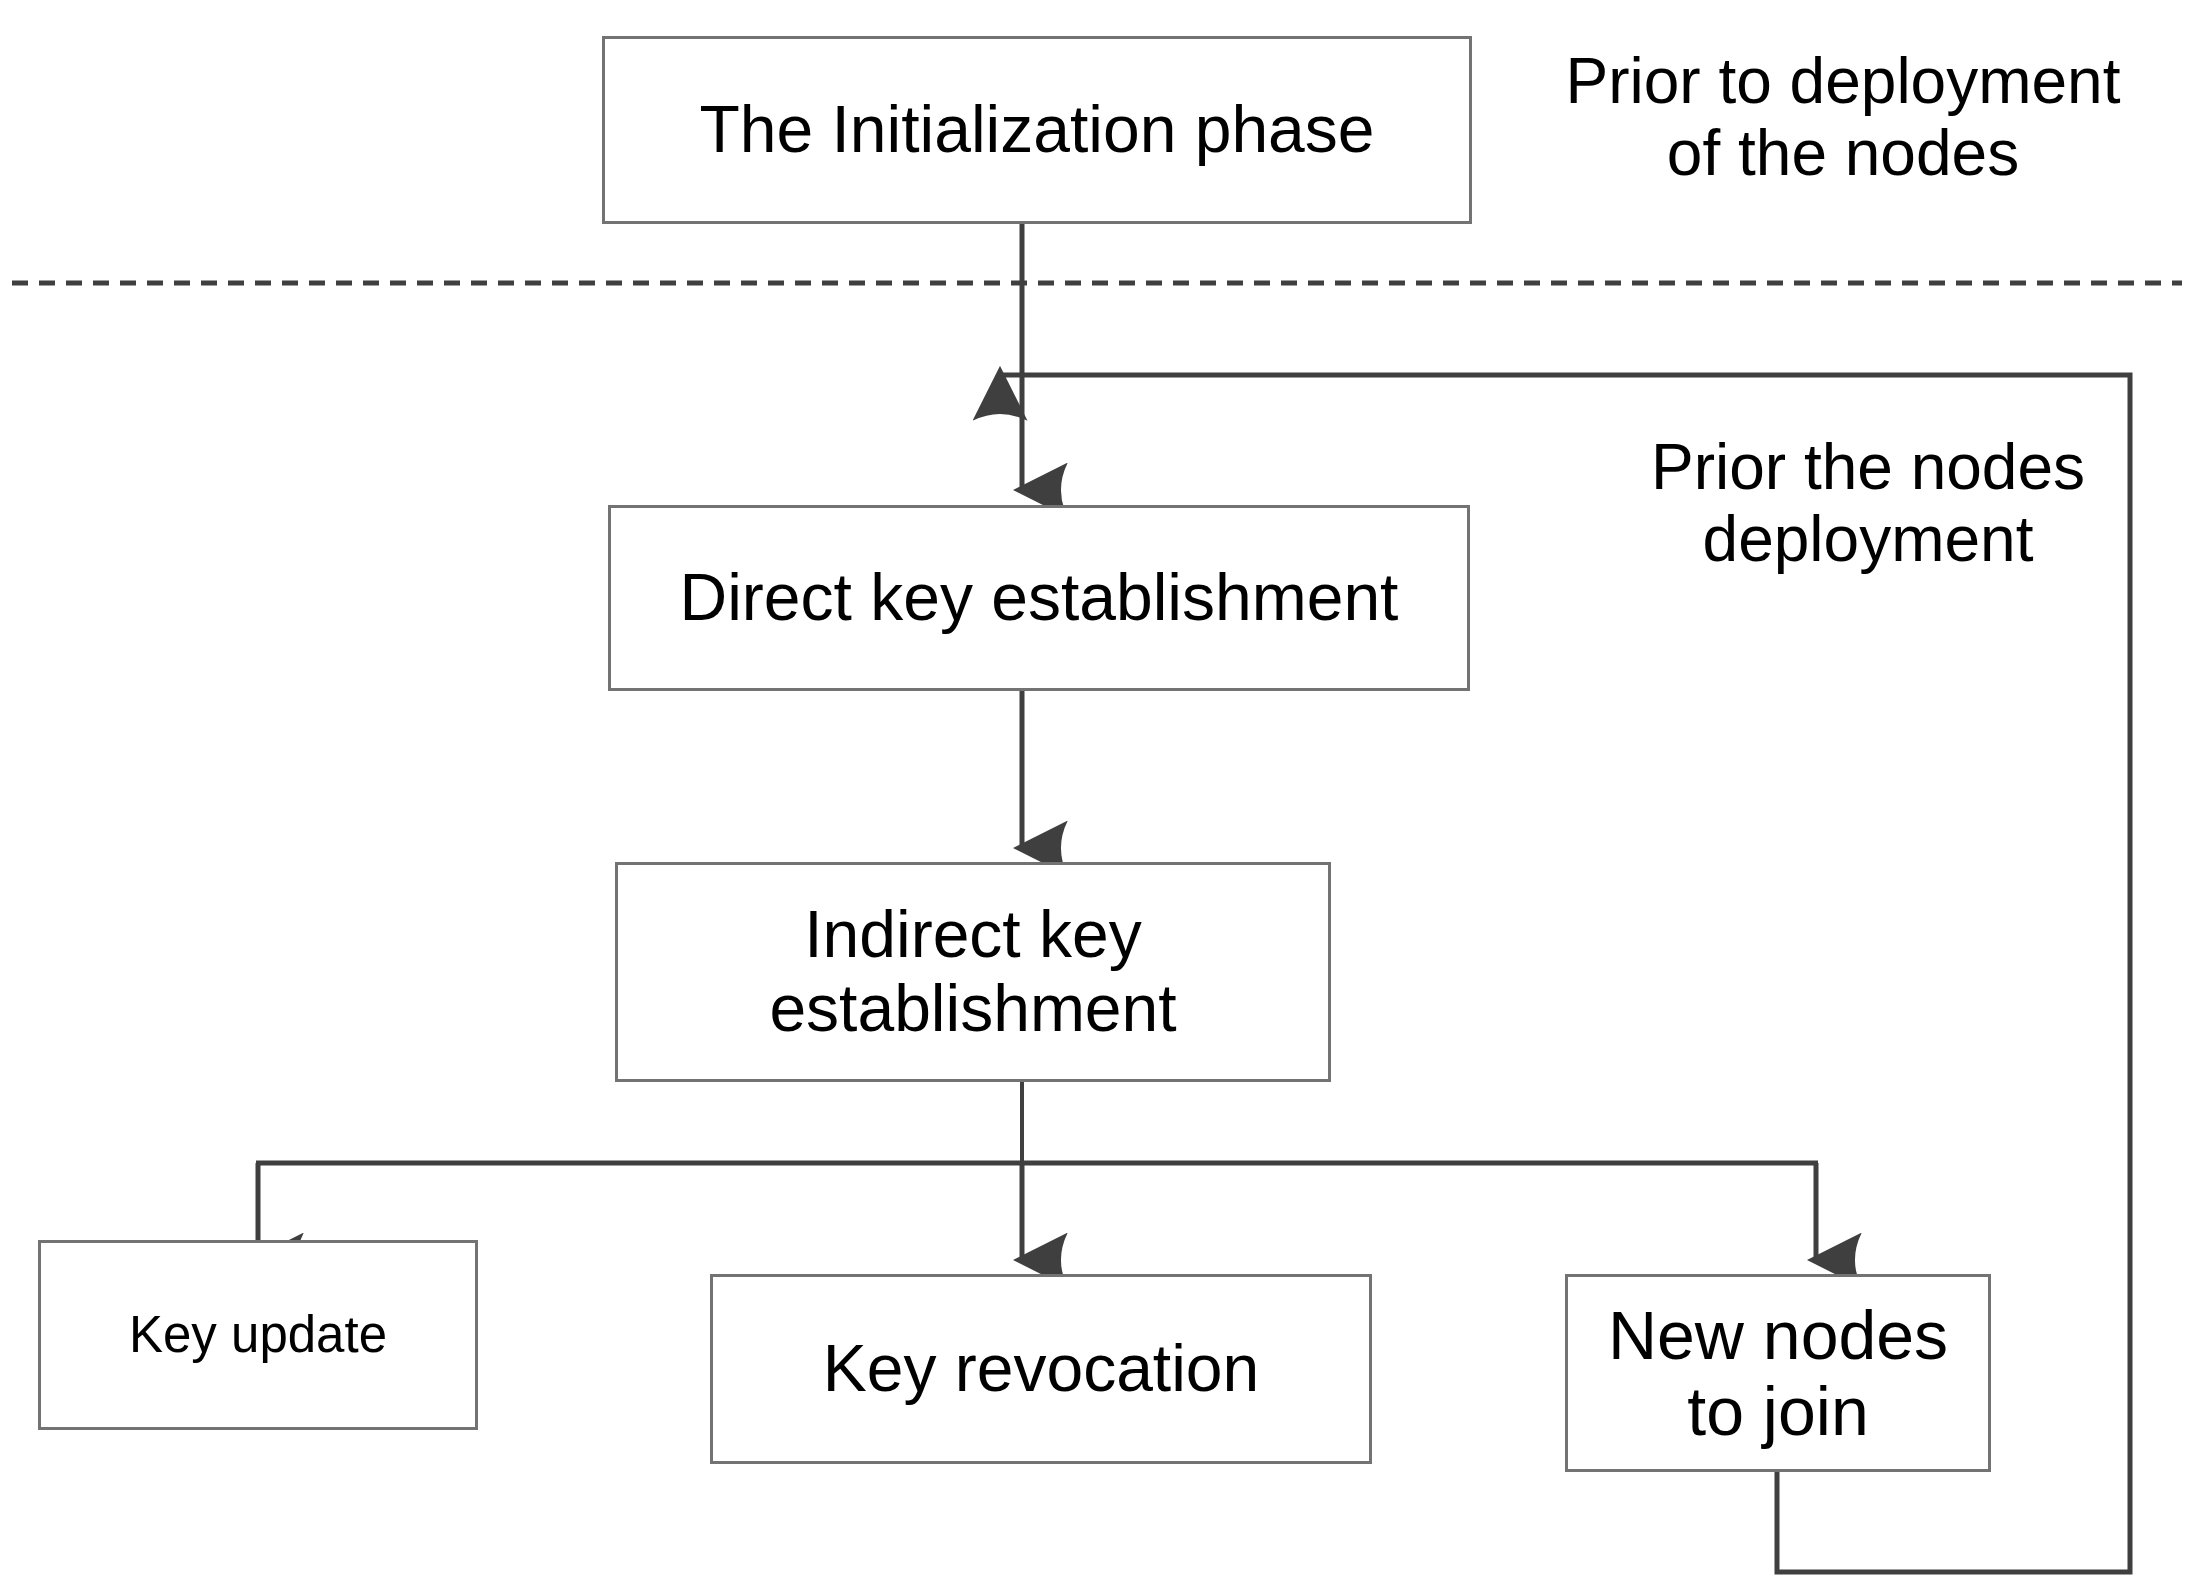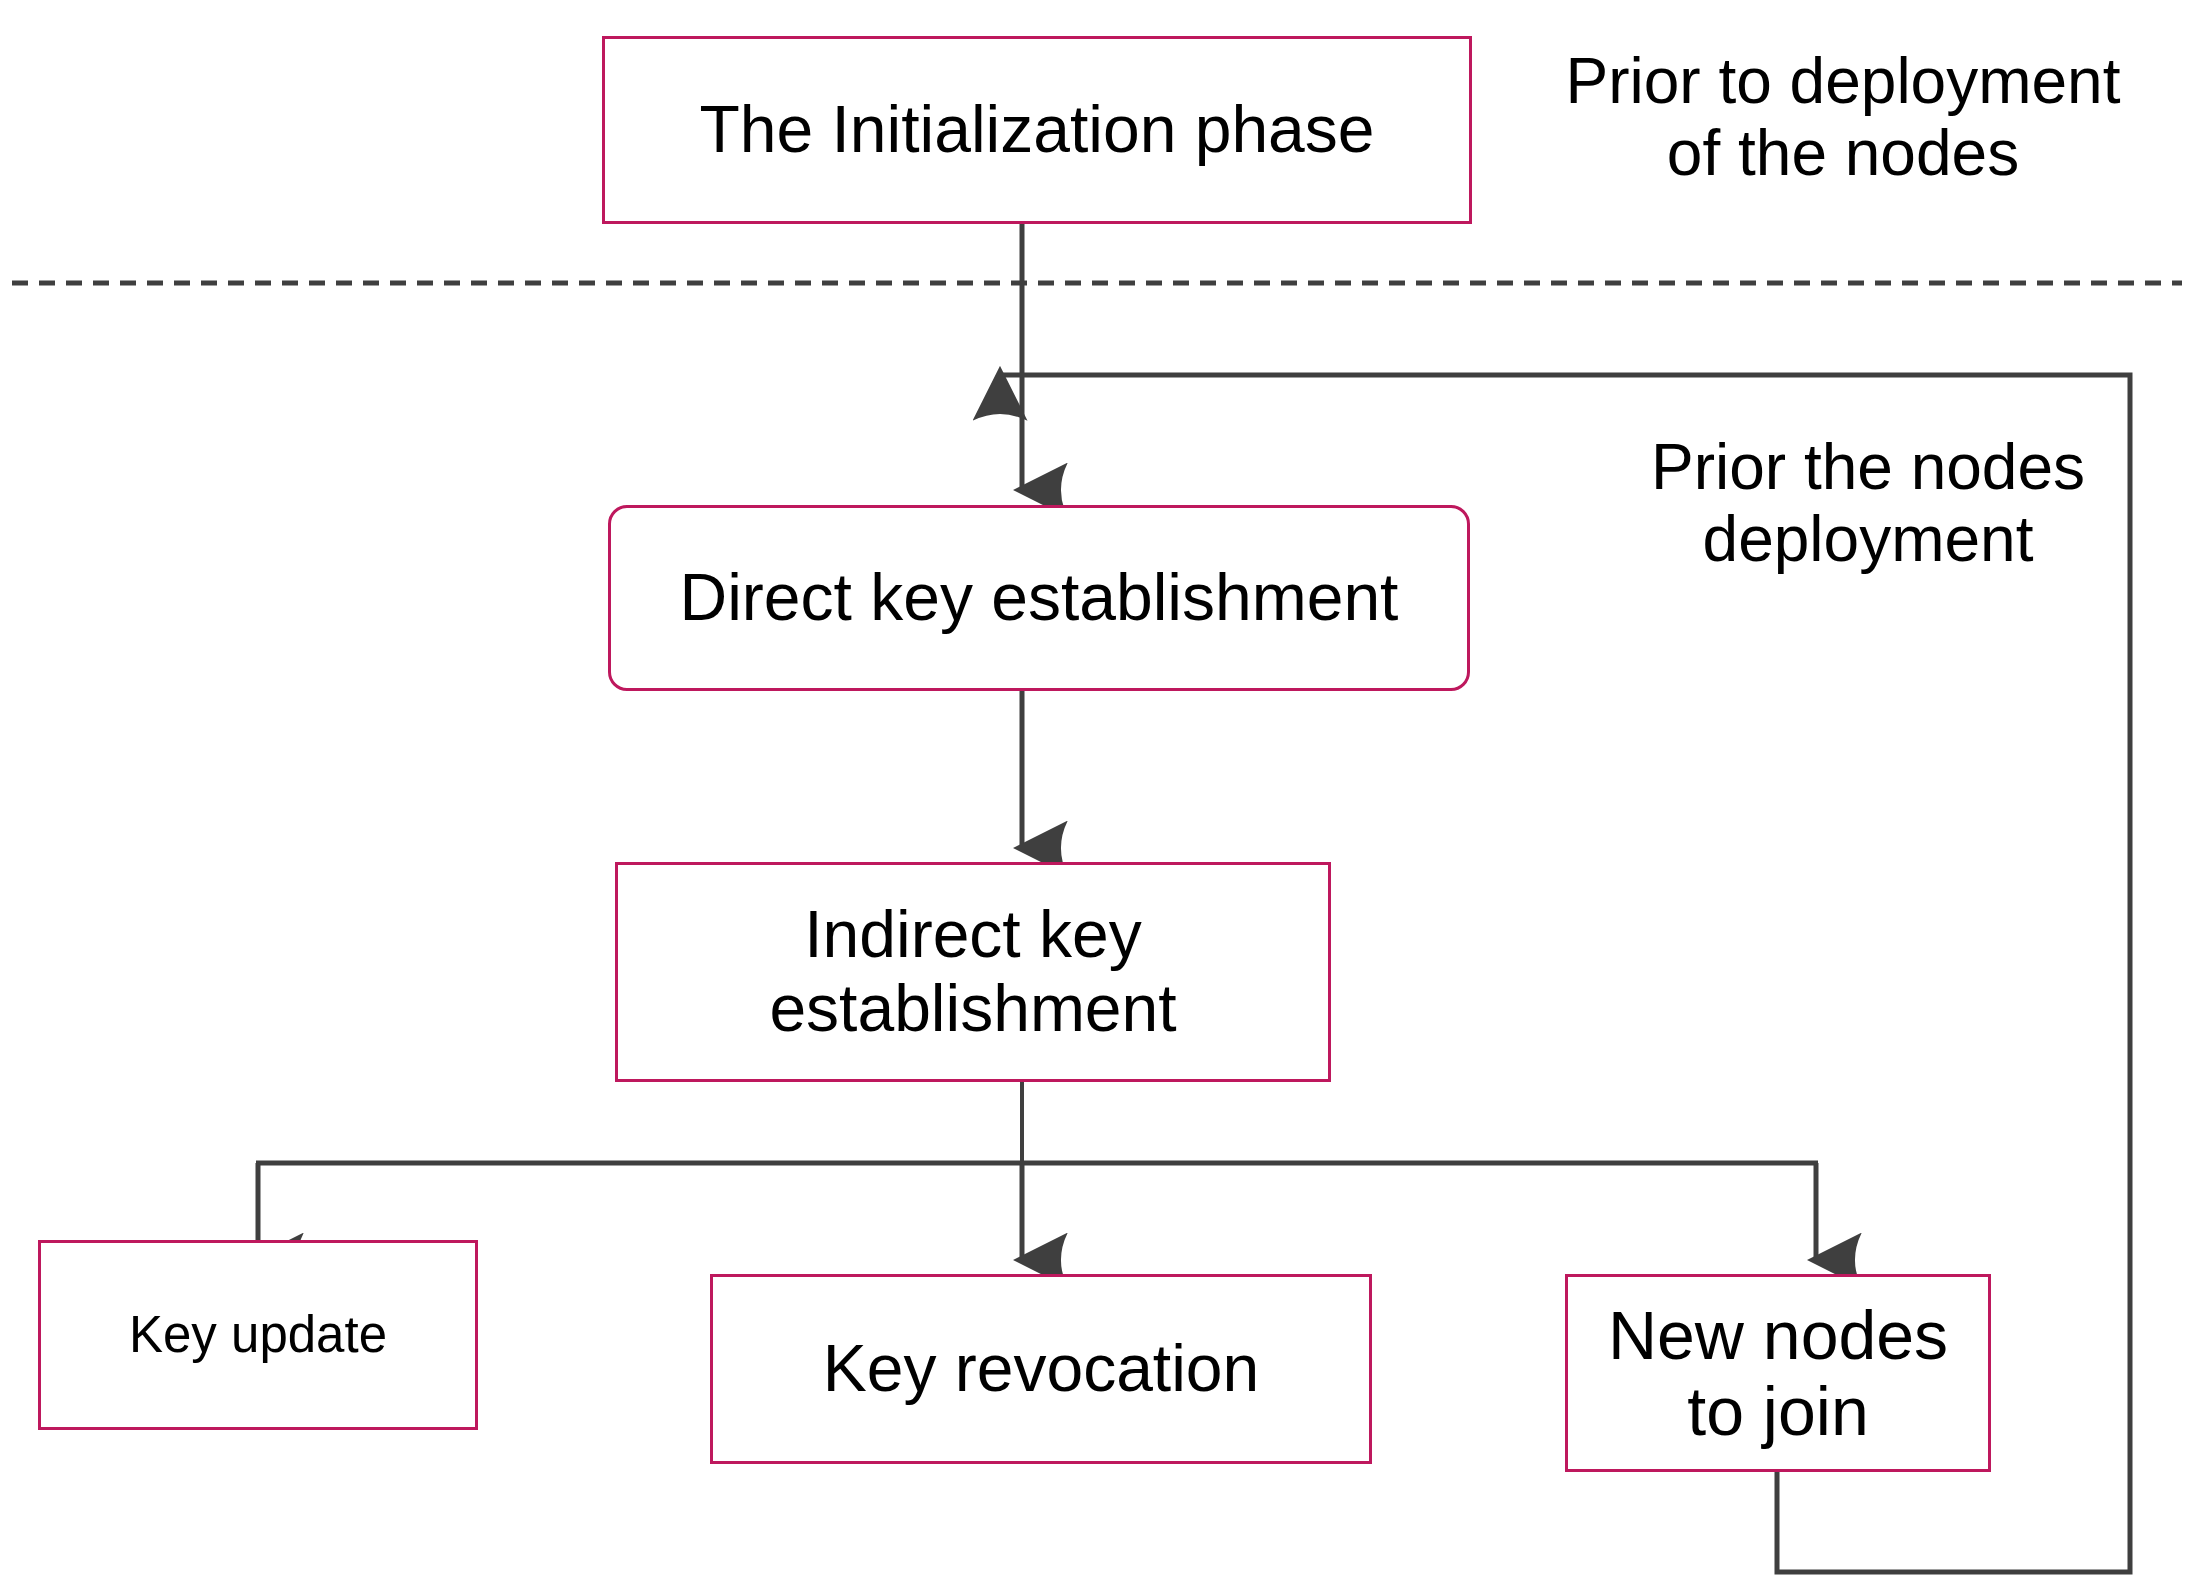--- a/index.html
+++ b/index.html
@@ -18,21 +18,21 @@
   #wires {
     position: absolute;
     left: 0;
     top: 0;
     width: 2193px;
     height: 1593px;
   }
   .node {
     position: absolute;
     box-sizing: border-box;
-    border: 3px solid #be185d;
+    border: 3px solid #737373;
     background: #ffffff;
     display: flex;
     align-items: center;
     justify-content: center;
     text-align: center;
     color: #000000;
     line-height: 1.12;
     padding: 4px 10px;
   }
   .node-label {
@@ -42,21 +42,21 @@
   .annot {
     position: absolute;
     color: #000000;
     text-align: center;
     line-height: 1.12;
     white-space: pre-line;
   }
 
   
   #node-initialization { left: 602px;  top: 36px;   width: 870px; height: 188px; font-size: 66px; }
-  #node-direct         { left: 608px;  top: 505px;  width: 862px; height: 186px; font-size: 66px; border-radius: 19px; }
+  #node-direct         { left: 608px;  top: 505px;  width: 862px; height: 186px; font-size: 66px; }
   #node-indirect       { left: 615px;  top: 862px;  width: 716px; height: 220px; font-size: 66px; }
   #node-key-update     { left: 38px;   top: 1240px; width: 440px; height: 190px; font-size: 51px; }
   #node-key-revocation { left: 710px;  top: 1274px; width: 662px; height: 190px; font-size: 66px; }
   #node-new-nodes      { left: 1565px; top: 1274px; width: 426px; height: 198px; font-size: 68px; }
 
   #annot-prior { left: 1493px; top: 46px;  width: 700px; font-size: 64px; }
   #annot-after { left: 1548px; top: 432px; width: 640px; font-size: 64px; }
 </style>
 </head>
 <body>

